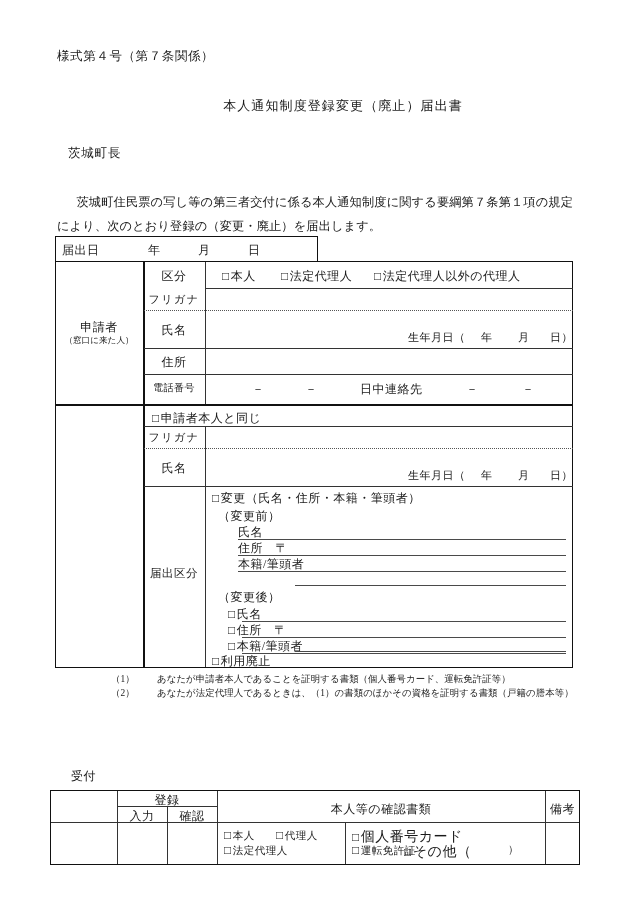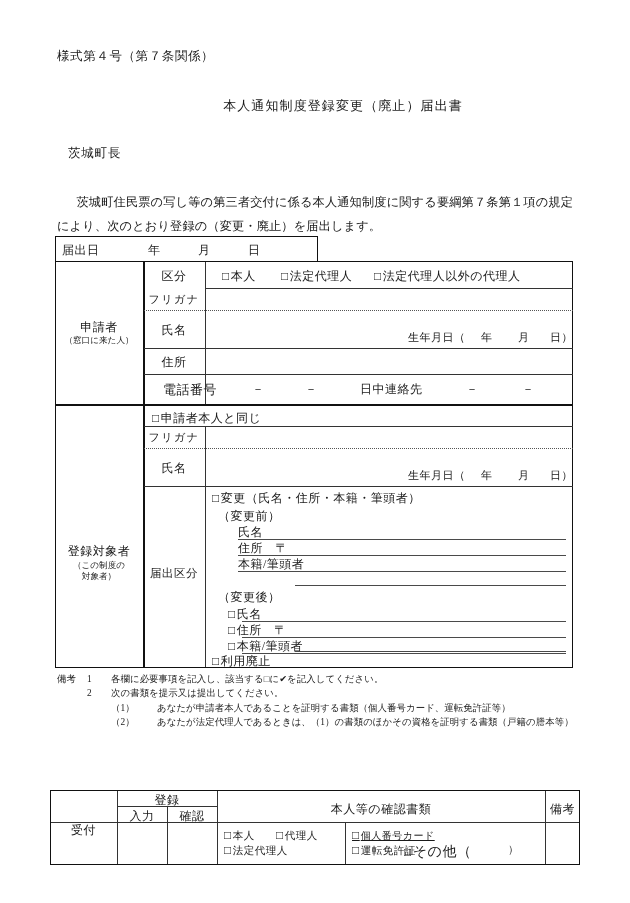--- a/index.html
+++ b/index.html
@@ -170,42 +170,37 @@
 
   <div class="lbl center" style="left:55px; top:319px; width:88px;font-family:Liberation Mono, monospace;">
     <div>申請者</div>
     <div class="sub">（窓口に来た人）</div>
   </div>
 
   <div class="lbl center" style="left:143px; top:268px; width:62px;">区分</div>
   <div class="lbl center" style="left:143px; top:292px; width:62px; letter-spacing:1.5px; font-size:11px;">フリガナ</div>
   <div class="lbl center" style="left:143px; top:322px; width:62px;">氏名</div>
   <div class="lbl center" style="left:143px; top:354px; width:62px;">住所</div>
-  <div class="lbl center" style="left:143px; top:381px; width:62px; font-size:13px;margin-left:16px;">電話番号</div>
+  <div class="lbl center" style="left:143px; top:381px; width:62px; font-size:10px;">電話番号</div>
 
   <div class="lbl cb" style="left:222px; top:268px;">本人</div>
   <div class="lbl cb" style="left:281px; top:268px;">法定代理人</div>
   <div class="lbl cb" style="left:374px; top:268px;text-align:right;">法定代理人以外の代理人</div>
 
   <div class="lbl" style="left:408px; top:330px; font-size:11px;">生年月日（</div>
   <div class="lbl" style="left:481px; top:330px; font-size:11px;">年</div>
   <div class="lbl" style="left:518px; top:330px; font-size:11px;">月</div>
   <div class="lbl" style="left:550px; top:330px; font-size:11px;">日）</div>
 
   <div class="lbl" style="left:252px; top:381px;">－</div>
   <div class="lbl" style="left:305px; top:381px;">－</div>
   <div class="lbl" style="left:360px; top:381px;">日中連絡先</div>
   <div class="lbl" style="left:466px; top:381px;">－</div>
   <div class="lbl" style="left:522px; top:381px;">－</div>
 
-  <div class="lbl center" style="left:55px; top:543px; width:88px;">
-    <div>登録対象者</div>
-    <div class="sub">（この制度の</div>
-    <div class="sub">対象者）</div>
-  </div>
 
   <div class="lbl cb" style="left:152px; top:410px;">申請者本人と同じ</div>
 
   <div class="lbl center" style="left:143px; top:430px; width:62px; letter-spacing:1.5px; font-size:11px;">フリガナ</div>
   <div class="lbl center" style="left:143px; top:460px; width:62px;">氏名</div>
 
   <div class="lbl" style="left:408px; top:468px; font-size:11px;">生年月日（</div>
   <div class="lbl" style="left:481px; top:468px; font-size:11px;">年</div>
   <div class="lbl" style="left:518px; top:468px; font-size:11px;">月</div>
   <div class="lbl" style="left:550px; top:468px; font-size:11px;">日）</div>
@@ -236,55 +231,49 @@
   <div class="rule" style="left:242px; top:637px; width:324px;"></div>
 
   <div class="lbl cb" style="left:228px; top:638px;">本籍/筆頭者</div>
   <div class="rule" style="left:242px; top:653px; width:324px;"></div>
 
   <div class="rule" style="left:295px; top:651px; width:271px;"></div>
 
   <div class="lbl cb" style="left:212px; top:653px;">利用廃止</div>
 
   <div class="remarks">
-    <div class="r-line">
-      <span class="k">備考</span><span class="n">1</span><span>各欄に必要事項を記入し、該当する□に✔を記入してください。</span>
-    </div>
-    <div class="r-line">
-      <span class="k"></span><span class="n">2</span><span>次の書類を提示又は提出してください。</span>
-    </div>
     <div class="r-line">
       <span class="k"></span><span class="p">（1）</span><span>あなたが申請者本人であることを証明する書類（個人番号カード、運転免許証等）</span>
     </div>
     <div class="r-line">
       <span class="k"></span><span class="p">（2）</span><span>あなたが法定代理人であるときは、（1）の書類のほかその資格を証明する書類（戸籍の謄本等）</span>
     </div>
   </div>
 
 
   <div class="frame" style="left:50px; top:790px; width:530px; height:75px; border-width:1px;"></div>
 
   <div class="cellline vline" style="left:117px; top:791px; height:73px;"></div>
   <div class="cellline vline" style="left:167px; top:806px; height:58px;"></div>
   <div class="cellline vline" style="left:217px; top:791px; height:73px;"></div>
   <div class="cellline vline" style="left:545px; top:791px; height:73px;"></div>
   <div class="cellline vline" style="left:345px; top:822px; height:42px;"></div>
 
   <div class="cellline hline" style="left:118px; top:806px; width:99px;"></div>
   <div class="cellline hline" style="left:51px; top:822px; width:528px;"></div>
 
-  <div class="lbl center" style="left:50px; top:822px; width:67px;">受付</div>
+  <div class="lbl center" style="left:50px; top:768px; width:67px;">受付</div>
   <div class="lbl center" style="left:117px; top:792px; width:100px;">登録</div>
   <div class="lbl center" style="left:117px; top:808px; width:50px;">入力</div>
   <div class="lbl center" style="left:167px; top:808px; width:50px;">確認</div>
   <div class="lbl center" style="left:217px; top:801px; width:328px;">本人等の確認書類</div>
   <div class="lbl center" style="left:545px; top:801px; width:35px;">備考</div>
 
   <div class="lbl cb" style="left:224px; top:828px; font-size:10.5px;">本人</div>
   <div class="lbl cb" style="left:276px; top:828px; font-size:10.5px;">代理人</div>
   <div class="lbl cb" style="left:224px; top:843px; font-size:10.5px;">法定代理人</div>
 
-  <div class="lbl cb" style="left:352px; top:828px; font-size:10px;text-decoration:underline;">個人番号カード</div>
+  <div class="lbl cb" style="left:352px; top:828px; font-size:14px;">個人番号カード</div>
   <div class="lbl cb" style="left:352px; top:843px; font-size:10.5px;">運転免許証</div>
   <div class="lbl cb" style="left:404px; top:843px; font-size:14px;">その他（</div>
   <div class="lbl" style="left:508px; top:843px; font-size:10.5px;">）</div>
 
 </div>
 
 </body></html>

